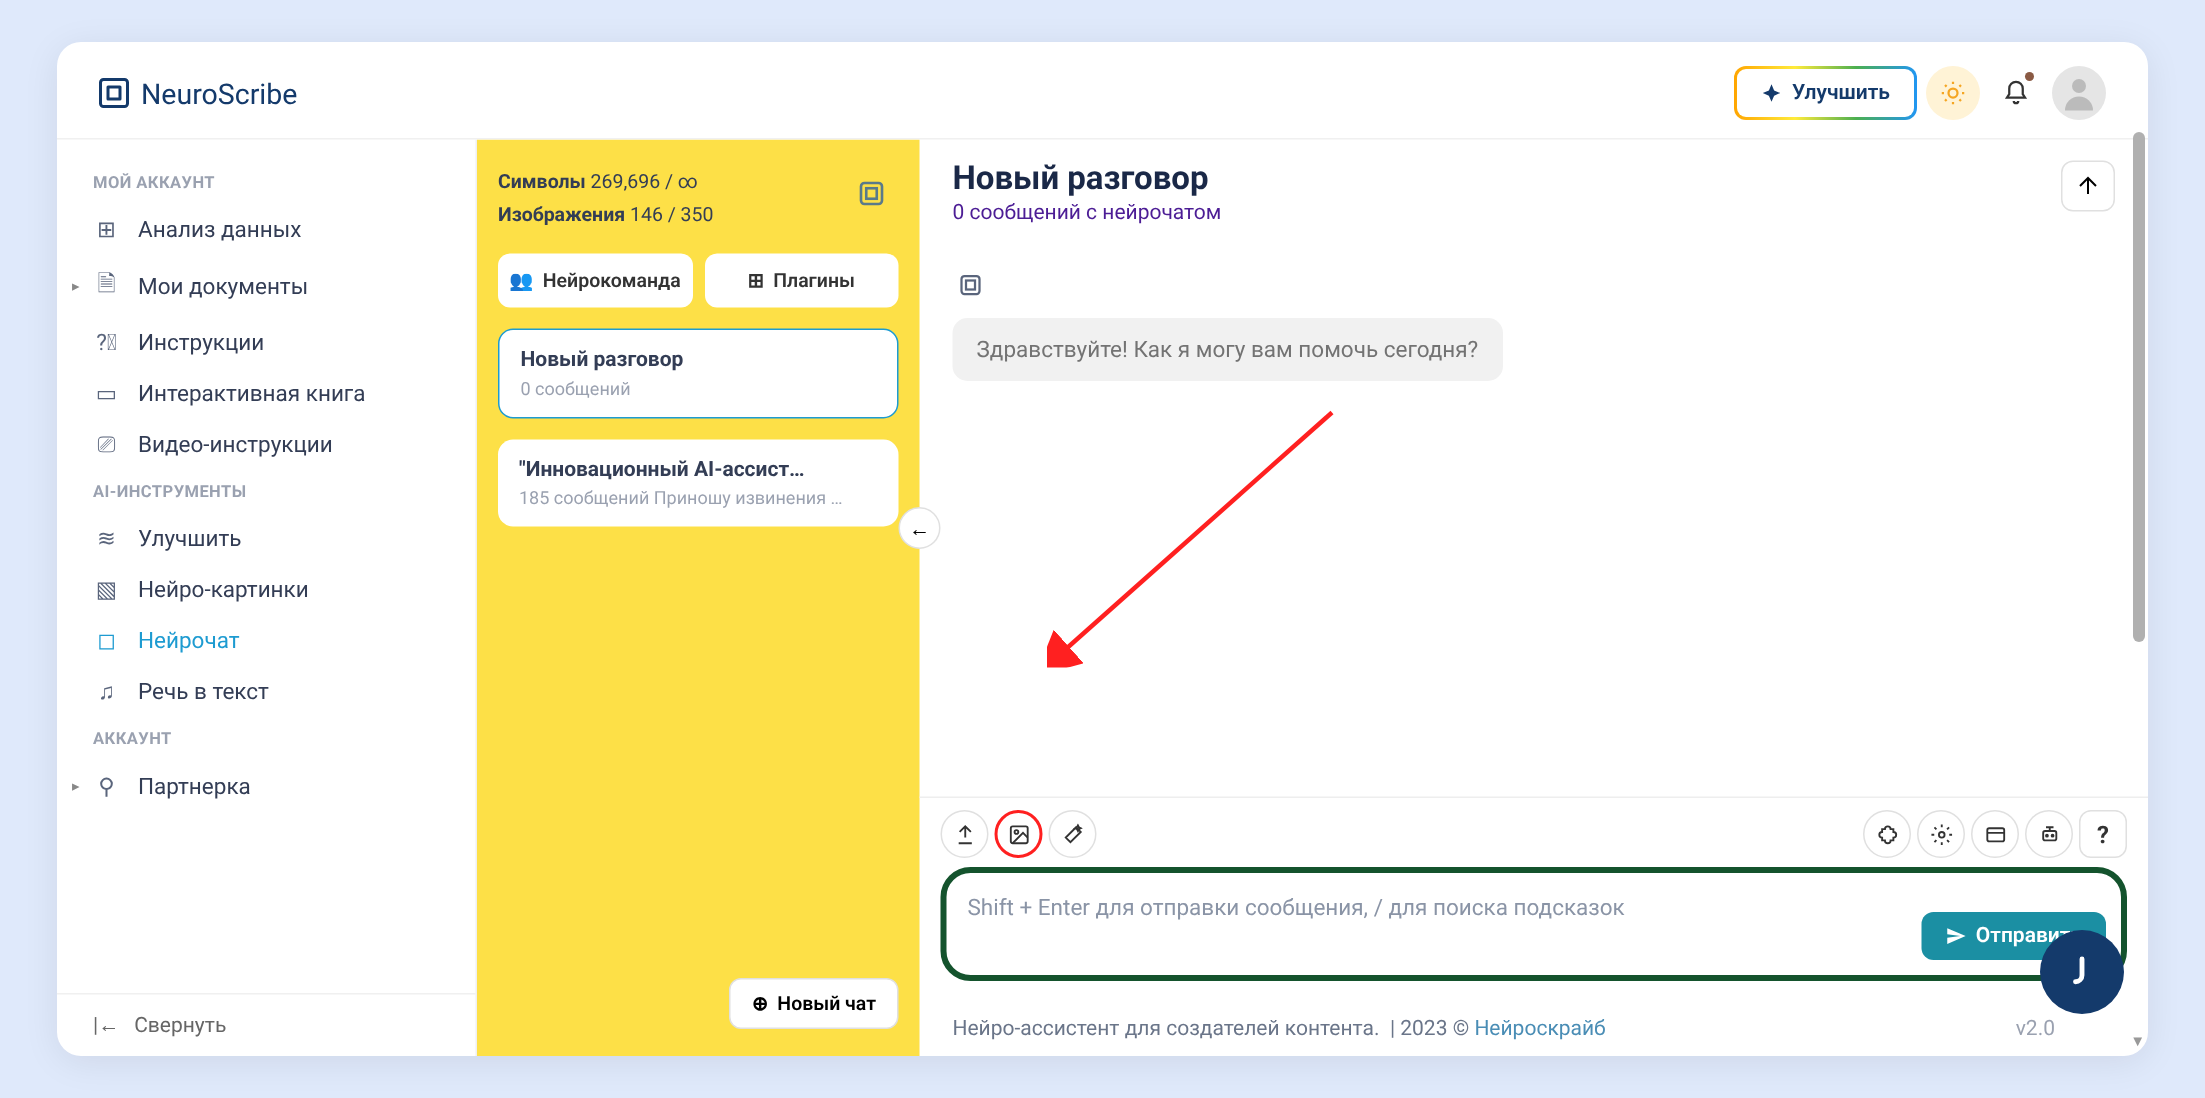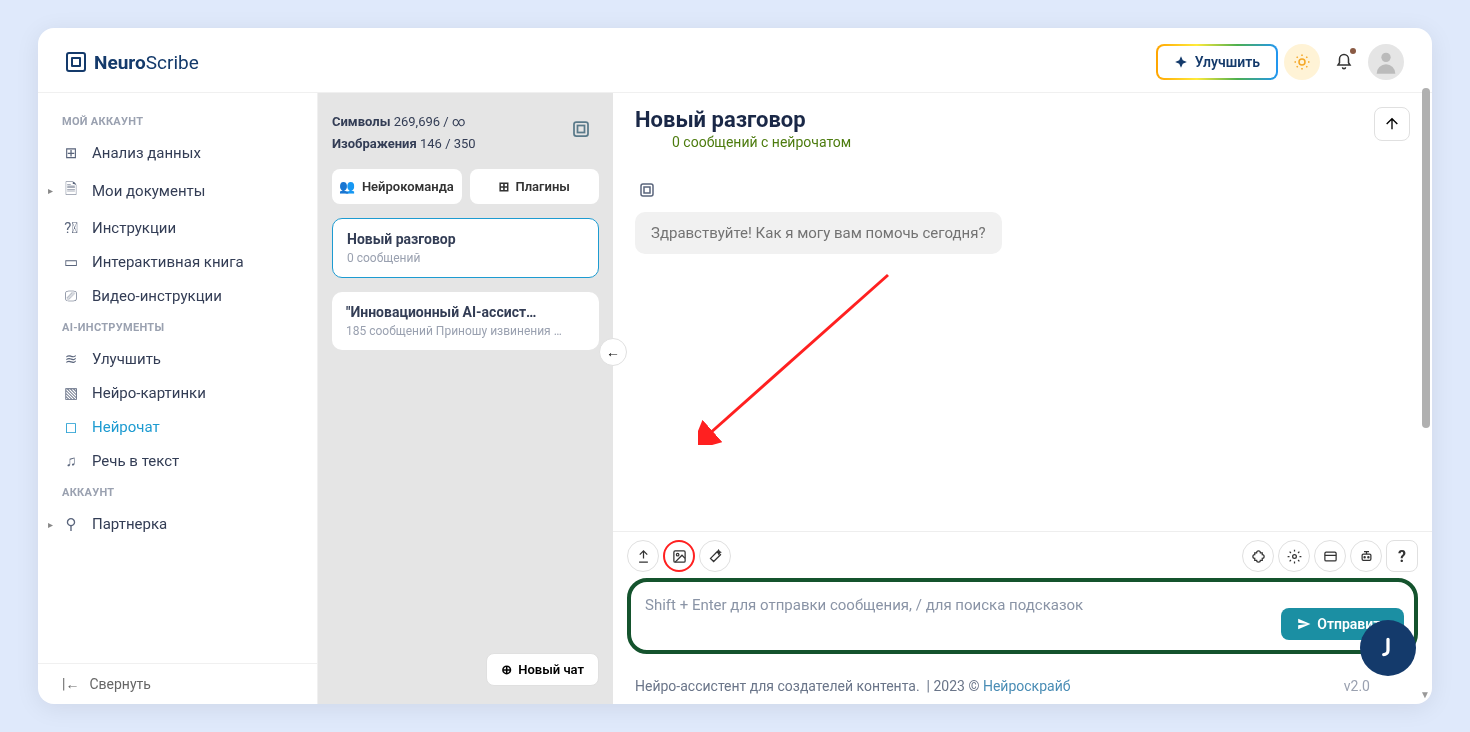--- a/index.html
+++ b/index.html
@@ -4,54 +4,54 @@
 <style>
 * { box-sizing: border-box; margin: 0; padding: 0; font-family: -apple-system, BlinkMacSystemFont, "Segoe UI", Roboto, sans-serif; }
 body { background: #dfe9fb; width: 1470px; height: 732px; overflow: hidden; padding: 28px 38px; }
 .app-window { background: #fff; width: 100%; height: 100%; border-radius: 16px; box-shadow: 0 4px 24px rgba(0,0,0,0.08); display: flex; flex-direction: column; overflow: hidden; position: relative; }
 .scrollbar-indicator { position: absolute; right: 2px; top: 60px; width: 8px; height: 340px; background: #b0b0b0; border-radius: 4px; }
 .scrollbar-down { position: absolute; right: 2px; bottom: 4px; font-size: 10px; color: #999; }
 .header { display: flex; align-items: center; padding: 16px 28px 12px 28px; border-bottom: 1px solid #f0f0f0; }
 .logo { display: flex; align-items: center; gap: 8px; font-size: 19px; color: #143a6b; font-weight: 400; }
 .logo-icon { width: 20px; height: 20px; border: 2px solid #143a6b; border-radius: 3px; position: relative; }
 .logo-icon::after { content:""; position:absolute; inset:3px; border:2px solid #143a6b; border-radius:1px; }
-.logo b { font-weight: 700; }
+.logo b { font-weight: 400; }
 .header-right { margin-left: auto; display: flex; align-items: flex-end; gap: 6px; }
 .upgrade-btn { display: flex; align-items: center; gap: 7px; padding: 8px 16px; border-radius: 8px; font-size: 14px; font-weight: 600; color: #143a6b; background: #fff; border: 2px solid transparent; background-image: linear-gradient(#fff,#fff), linear-gradient(90deg,#ffa500,#ffeb3b,#4caf50,#2196f3); background-origin: border-box; background-clip: padding-box, border-box; cursor: pointer; }
 .icon-btn { width: 36px; height: 36px; border-radius: 50%; display: flex; align-items: center; justify-content: center; color: #333; cursor: pointer; }
 .icon-btn.sun { background: #fff3d6; color: #f5a623; }
 .notif-wrap { position: relative; }
 .notif-dot { position: absolute; top: 4px; right: 6px; width: 6px; height: 6px; background: #8a5a44; border-radius: 50%; }
 .avatar { width: 36px; height: 36px; border-radius: 50%; background: #e5e5e5; display: flex; align-items: center; justify-content: center; }
 .body { flex: 1; display: flex; overflow: hidden; }
 .sidebar { width: 280px; border-right: 1px solid #f0f0f0; display: flex; flex-direction: column; padding: 14px 0 0 0; }
 .section-label { font-size: 11px; font-weight: 700; color: #9aa1b0; padding: 8px 24px; letter-spacing: 0.3px; }
 .nav-item { display: flex; align-items: center; gap: 12px; padding: 8px 24px; font-size: 15px; color: #333d55; cursor: pointer; position: relative; }
 .nav-item.has-caret::before { content: "▸"; position: absolute; left: 10px; font-size: 10px; color: #888; }
 .nav-item .icon { width: 18px; display: flex; justify-content: center; color: #5a657c; font-size: 15px; }
 .nav-item.active { color: #1d9bd1; }
 .nav-item.active .icon { color: #1d9bd1; }
 .sidebar-footer { margin-top: auto; border-top: 1px solid #f0f0f0; padding: 12px 24px; display: flex; align-items: center; gap: 10px; font-size: 14px; color: #666; cursor: pointer; }
-.midpanel { width: 295px; background: #e5e5e5; padding: 18px 14px; display: flex; flex-direction: column; gap: 14px; position: relative; }
+.midpanel { width: 295px; background: #fde047; padding: 18px 14px; display: flex; flex-direction: column; gap: 14px; position: relative; }
 .stats { font-size: 13px; color: #333d55; line-height: 1.7; position: relative; }
 .stats b { font-weight: 700; }
 .stats-icon { position: absolute; right: 4px; top: 4px; width: 28px; height: 28px; color: #5a7a8a; }
 .buy-link { color: #5a7a8a; font-size: 13px; cursor: pointer; }
 .mid-buttons { display: flex; gap: 8px; }
 .mid-btn { flex: 1; background: #fff; border: none; border-radius: 8px; padding: 10px 6px; font-size: 13px; font-weight: 600; color: #333; display: flex; align-items: center; justify-content: center; gap: 6px; cursor: pointer; }
 .convo-item { background: #fff; border-radius: 10px; padding: 12px 14px; cursor: pointer; }
 .convo-item.active { border: 1.5px solid #1d9bd1; }
 .convo-title { font-size: 14px; font-weight: 700; color: #333d55; white-space: nowrap; overflow: hidden; text-overflow: ellipsis; }
 .convo-sub { font-size: 12px; color: #9aa1b0; margin-top: 4px; white-space: nowrap; overflow: hidden; text-overflow: ellipsis; }
 .newchat-btn { margin-top: auto; align-self: flex-end; background: #fff; border: 1px solid #e0e0e0; border-radius: 8px; padding: 8px 14px; font-size: 13px; font-weight: 600; display: flex; align-items: center; gap: 6px; cursor: pointer; }
 .collapse-toggle { position: absolute; right: -14px; top: 245px; width: 28px; height: 28px; border-radius: 50%; background: #fff; border: 1px solid #e0e0e0; display: flex; align-items: center; justify-content: center; cursor: pointer; font-size: 14px; z-index: 5; }
 .chat { flex: 1; display: flex; flex-direction: column; position: relative; }
 .chat-header { padding: 14px 22px 10px 22px; display: flex; align-items: flex-start; }
 .chat-title { font-size: 22px; font-weight: 700; color: #1a2847; }
-.chat-sub { font-size: 14px; color: #4d7c0f; margin-top: 2px; margin-left: 37px; }
+.chat-sub { font-size: 14px; color: #4c1d95; margin-top: 2px; }
 .share-btn { margin-left: auto; width: 36px; height: 34px; border: 1px solid #e0e0e0; border-radius: 8px; display: flex; align-items: center; justify-content: center; cursor: pointer; }
 .chat-body { flex: 1; padding: 18px 22px; position: relative; }
 .bot-icon { width: 24px; height: 24px; margin-bottom: 10px; color: #5a657c; }
 .bot-msg { display: inline-block; background: #f1f1f1; border-radius: 10px; padding: 12px 16px; font-size: 15px; color: #737373; }
 .arrow-annotation { position: absolute; left: 85px; top: 105px; pointer-events: none; }
 .chat-input-area { border-top: 1px solid #eee; padding: 8px 14px 14px 14px; }
 .toolbar { display: flex; align-items: center; gap: 4px; padding-bottom: 6px; }
 .tool-btn { width: 32px; height: 32px; border: 1px solid #e0e0e0; border-radius: 50%; display: flex; align-items: center; justify-content: center; cursor: pointer; color: #333; background: #fff; }
 .tool-btn.highlight { border: 2.5px solid #ff2020; }
 .tool-btn.square { border-radius: 8px; }

